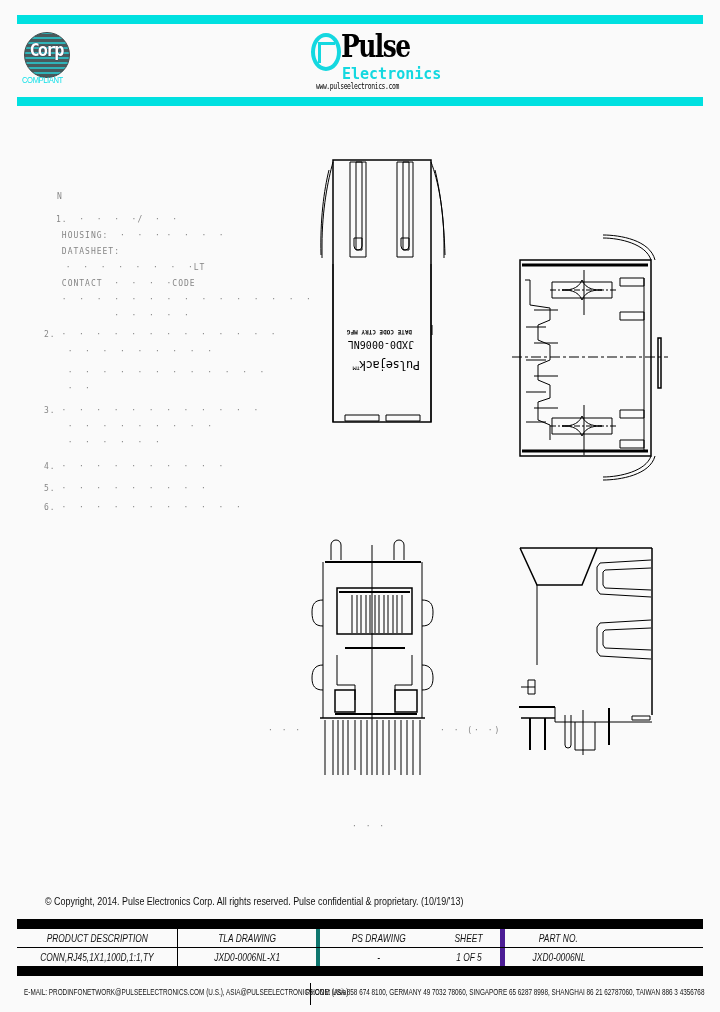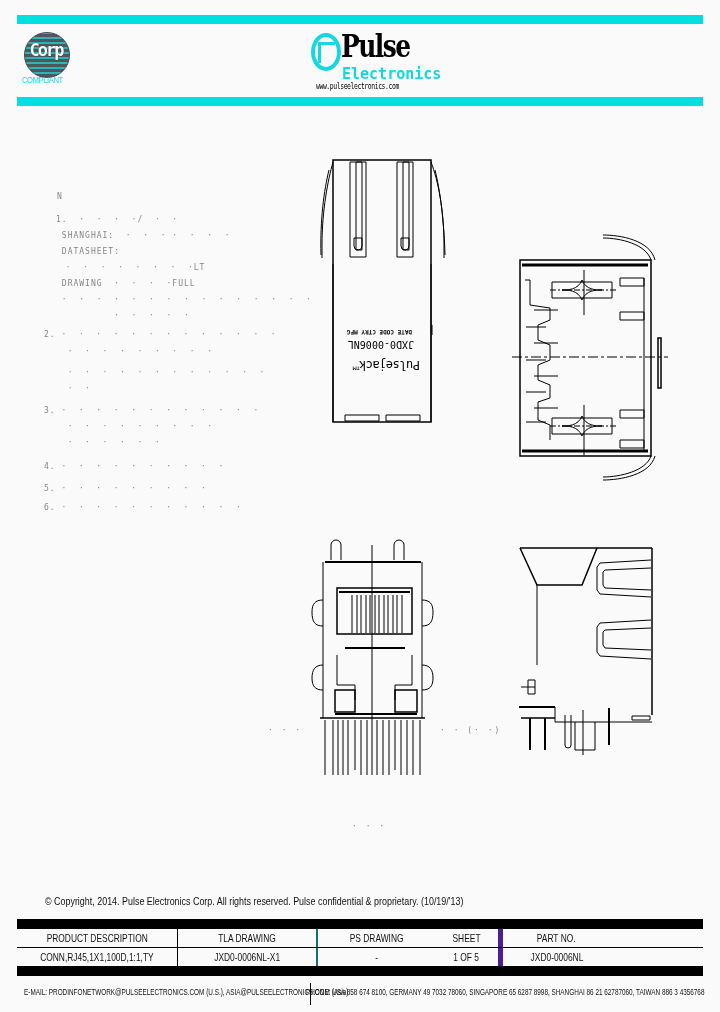--- a/index.html
+++ b/index.html
@@ -22,28 +22,28 @@
   .pulse-sub { left: 342px; top: 65px; font-family: "DejaVu Sans Mono", monospace; font-weight: bold; font-size: 15px; color: #14d8e0; letter-spacing: 0px; }
   .pulse-url { left: 316px; top: 82px; font-family: "DejaVu Sans Mono", monospace; font-size: 8px; color: #000; transform: scaleX(0.8); transform-origin: left; letter-spacing: -0.5px; }
   
   .note { position: absolute; font-family: "DejaVu Sans Mono", monospace; font-size: 8px; color: #222; letter-spacing: 1px; opacity: 0.55; white-space: pre; }
   
   svg.drw { position: absolute; overflow: visible; }
   svg.drw * { vector-effect: non-scaling-stroke; }
   .view-label { position: absolute; font-family: "DejaVu Sans Mono", monospace; font-size: 8px; color: #333; opacity: 0.6; letter-spacing: 2px; }
   
   .copyright { left: 45px; top: 895px; font-size: 10.5px; transform: scaleX(0.85); transform-origin: left; white-space: nowrap; color: #111; }
-  .tb { position: absolute; left: 17px; top: 919px; width: 686px; }
+  .tb { position: absolute; left: 17px; top: 919px; width: 686px; font-style: italic; }
   .tb-bar { height: 10px; background: #000; }
   .tb-row { display: flex; height: 18px; border-bottom: 1px solid #000; }
   .tb-row.last { border-bottom: none; }
   .tb-cell { font-size: 10.5px; line-height: 18px; text-align: center; white-space: nowrap; overflow: hidden; color: #111; }
   .tb-cell span { display: inline-block; transform: scaleX(0.8); }
   .c1 { width: 160px; border-right: 1px solid #000; }
-  .c2 { width: 138px; border-right: 2px solid #0f766e; text-align: center; }
+  .c2 { width: 138px; border-right: 4px solid #0f766e; text-align: center; }
   .c3 { width: 117px; }
   .c4 { width: 63px; border-right: 5px solid #4c1d95; }
   .c5 { width: 107px; }
   .c6 { flex: 1; margin-top: 34px; }
   .contact { left: 24px; top: 987px; font-size: 8.5px; white-space: nowrap; transform: scaleX(0.75); transform-origin: left; color: #111; }
   .contact2 { left: 306px; top: 987px; font-size: 8.5px; white-space: nowrap; transform: scaleX(0.75); transform-origin: left; color: #111; }
   .vsep { position: absolute; left: 310px; top: 983px; width: 1px; height: 22px; background: #000; }
 </style>
 </head>
 <body>
@@ -61,24 +61,24 @@
   <div class="abs pulse-mark"></div>
   <div class="abs pulse-mark-inner"></div>
   <div class="abs pulse-word">Pulse</div>
   <div class="abs pulse-sub">Electronics</div>
   <div class="abs pulse-url">www.pulseelectronics.com</div>
 </div>
 
 <div>
   <div class="note" style="left:57px;top:192px">N</div>
   <div class="note" style="left:56px;top:215px">1.  ·  ·  ·  ·/  ·  ·</div>
-  <div class="note" style="left:56px;top:231px"> SHANGHAI:  ·  ·  · ·  ·  ·  ·</div>
+  <div class="note" style="left:56px;top:231px"> HOUSING:  ·  ·  · ·  ·  ·  ·</div>
   <div class="note" style="left:56px;top:247px"> DATASHEET:</div>
   <div class="note" style="left:60px;top:263px"> ·  ·  ·  ·  ·  ·  ·  ·LT</div>
-  <div class="note" style="left:56px;top:279px"> DRAWING  ·  ·  ·  ·FULL</div>
+  <div class="note" style="left:56px;top:279px"> CONTACT  ·  ·  ·  ·CODE</div>
   <div class="note" style="left:56px;top:295px"> ·  ·  ·  ·  ·  ·  ·  ·  ·  ·  ·  ·  ·  ·  ·</div>
   <div class="note" style="left:56px;top:311px">          ·  ·  ·  ·  ·</div>
   <div class="note" style="left:44px;top:330px">2. ·  ·  ·  ·  ·  ·  ·  ·  ·  ·  ·  ·  ·</div>
   <div class="note" style="left:56px;top:347px">  ·  ·  ·  ·  ·  ·  ·  ·  ·</div>
   <div class="note" style="left:56px;top:368px">  ·  ·  ·  ·  ·  ·  ·  ·  ·  ·  ·  ·</div>
   <div class="note" style="left:56px;top:384px">  ·  ·</div>
   <div class="note" style="left:44px;top:406px">3. ·  ·  ·  ·  ·  ·  ·  ·  ·  ·  ·  ·</div>
   <div class="note" style="left:56px;top:422px">  ·  ·  ·  ·  ·  ·  ·  ·  ·</div>
   <div class="note" style="left:56px;top:438px">  ·  ·  ·  ·  ·  ·</div>
   <div class="note" style="left:44px;top:462px">4. ·  ·  ·  ·  ·  ·  ·  ·  ·  ·</div>

